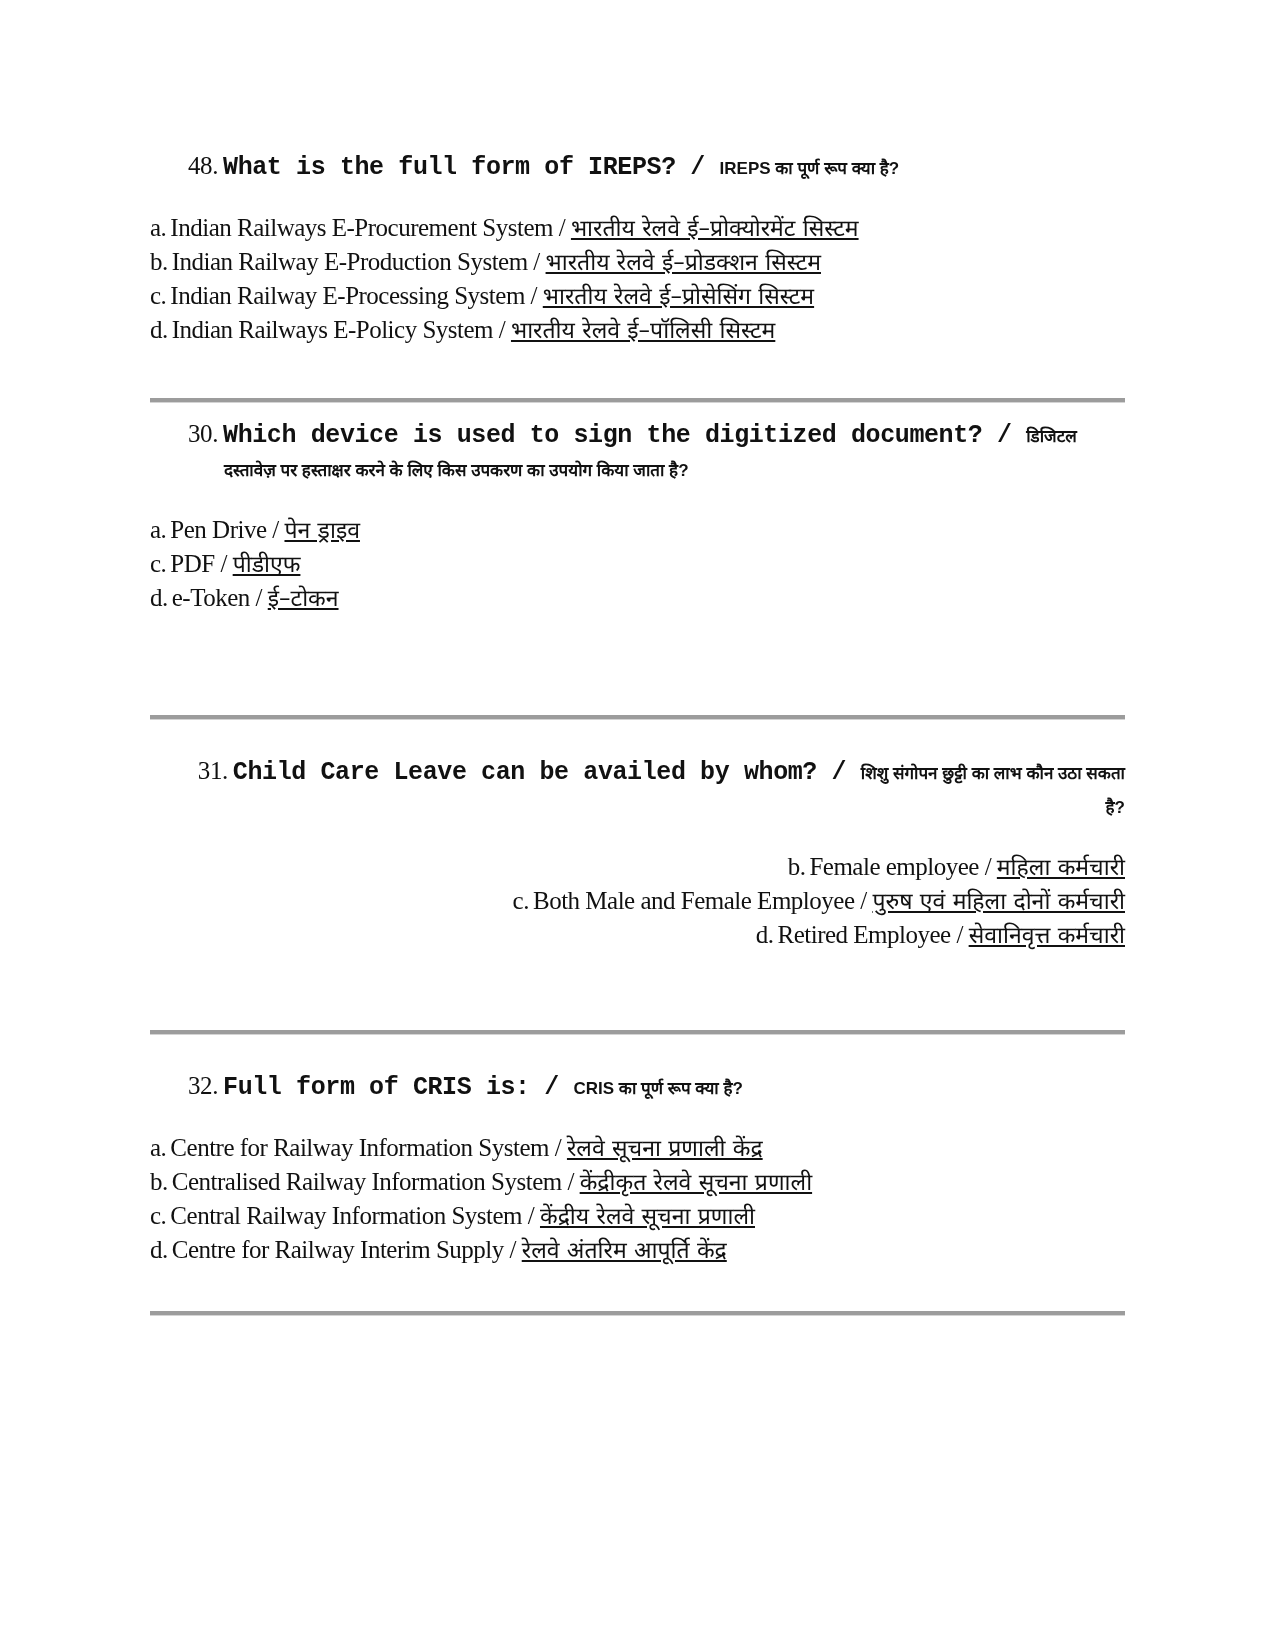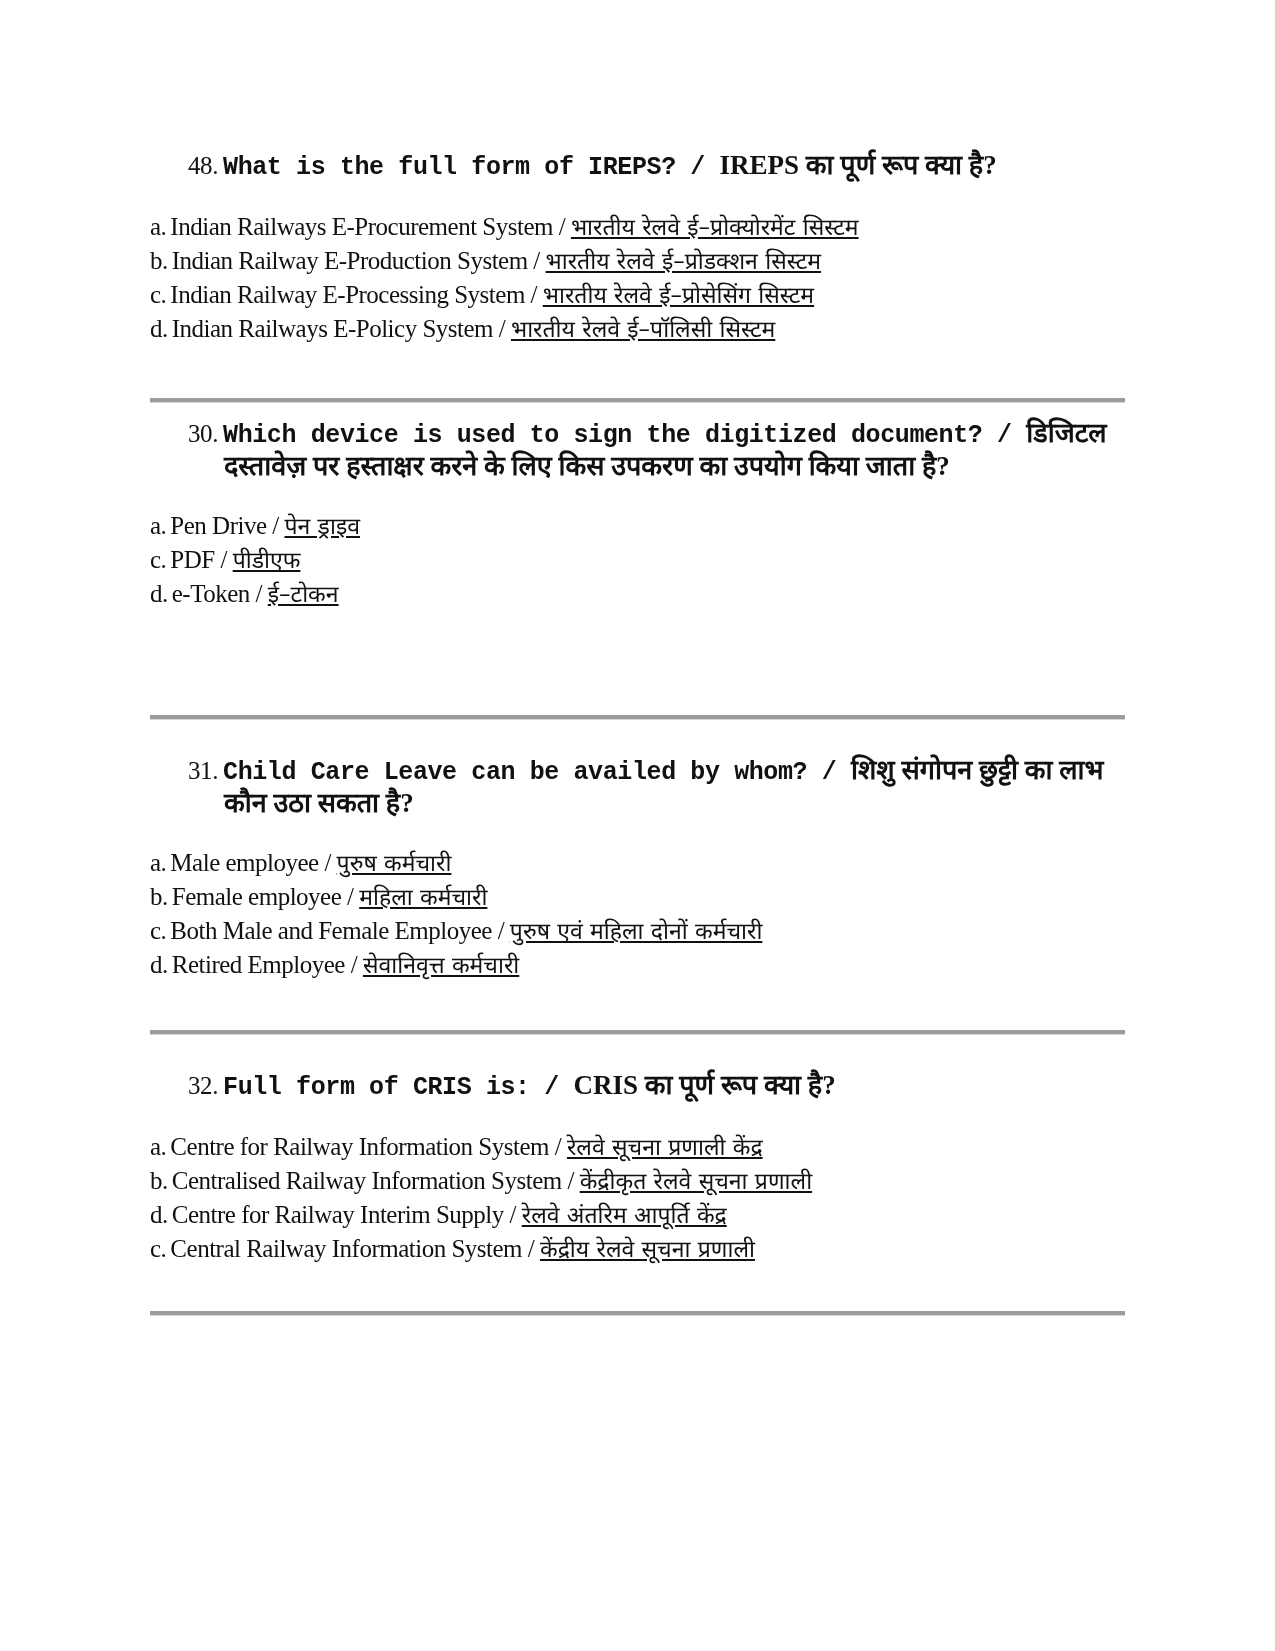--- a/index.html
+++ b/index.html
@@ -37,23 +37,23 @@
     }
     .question .qnum {
       font-weight: normal;
       margin-right: 5px;
     }
     .question .qtext {
       display: inline;
       font-family: Liberation Mono, monospace;
     }
     .question .qhindi {
-      font-family: Liberation Serif, serif;
+      font-family: Liberation Sans, sans-serif;
       font-weight: bold;
-      font-size: 27px;
+      font-size: 17px;
       letter-spacing: 0;
     }
     .q-wrap-indent {
       display: block;
       padding-left: 36px;
       text-indent: -36px;
     }
     .options {
       list-style: none;
       margin: 0;
@@ -106,39 +106,38 @@
       <span class="q-wrap-indent"><span class="qnum">30.</span><span class="qtext">Which device is used to sign the digitized document? / </span><span class="qhindi">डिजिटल दस्तावेज़ पर हस्ताक्षर करने के लिए किस उपकरण का उपयोग किया जाता है?</span></span>
     </div>
     <ul class="options" style="margin-top:27px;">
       <li class="option"><span class="olabel">a.</span><span>Pen Drive / </span><span class="ohindi">पेन ड्राइव</span></li>
       <li class="option"><span class="olabel">c.</span><span>PDF / </span><span class="ohindi">पीडीएफ</span></li>
       <li class="option"><span class="olabel">d.</span><span>e-Token / </span><span class="ohindi">ई–टोकन</span></li>
     </ul>
   </section>
   <div class="divider" style="top:715px;"></div>
 
-  <section class="qblock" style="top:755px;">
+  <section class="qblock" style="top:755px;text-align:right;">
     <div class="question">
       <span class="q-wrap-indent"><span class="qnum">31.</span><span class="qtext">Child Care Leave can be availed by whom? / </span><span class="qhindi">शिशु संगोपन छुट्टी का लाभ कौन उठा सकता है?</span></span>
     </div>
     <ul class="options" style="margin-top:27px;">
-      <li class="option"><span class="olabel">a.</span><span>Male employee / </span><span class="ohindi">पुरुष कर्मचारी</span></li>
       <li class="option"><span class="olabel">b.</span><span>Female employee / </span><span class="ohindi">महिला कर्मचारी</span></li>
       <li class="option"><span class="olabel">c.</span><span>Both Male and Female Employee / </span><span class="ohindi">पुरुष एवं महिला दोनों कर्मचारी</span></li>
       <li class="option"><span class="olabel">d.</span><span>Retired Employee / </span><span class="ohindi">सेवानिवृत्त कर्मचारी</span></li>
     </ul>
   </section>
   <div class="divider" style="top:1030px;"></div>
 
   <section class="qblock" style="top:1070px;">
     <div class="question">
       <span class="qnum">32.</span><span class="qtext">Full form of CRIS is: / </span><span class="qhindi">CRIS का पूर्ण रूप क्या है?</span>
     </div>
     <ul class="options" style="margin-top:27px;">
       <li class="option"><span class="olabel">a.</span><span>Centre for Railway Information System / </span><span class="ohindi">रेलवे सूचना प्रणाली केंद्र</span></li>
       <li class="option"><span class="olabel">b.</span><span>Centralised Railway Information System / </span><span class="ohindi">केंद्रीकृत रेलवे सूचना प्रणाली</span></li>
+      <li class="option"><span class="olabel">c.</span><span>Central Railway Information System / </span><span class="ohindi">केंद्रीय रेलवे सूचना प्रणाली</span></li>
       <li class="option"><span class="olabel">d.</span><span>Centre for Railway Interim Supply / </span><span class="ohindi">रेलवे अंतरिम आपूर्ति केंद्र</span></li>
-      <li class="option"><span class="olabel">c.</span><span>Central Railway Information System / </span><span class="ohindi">केंद्रीय रेलवे सूचना प्रणाली</span></li>
     </ul>
   </section>
   <div class="divider" style="top:1311px;"></div>
 
 </div>
 
 </body></html>

